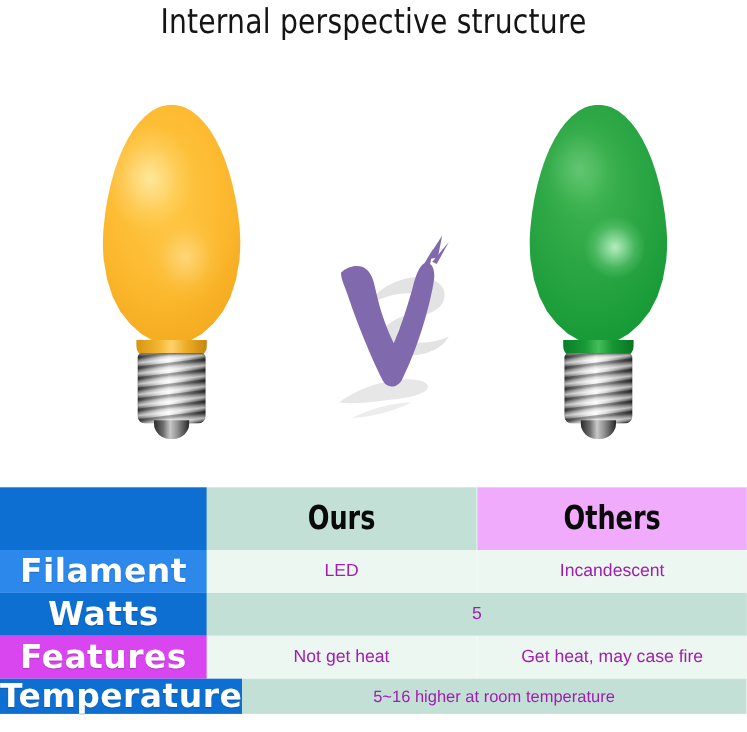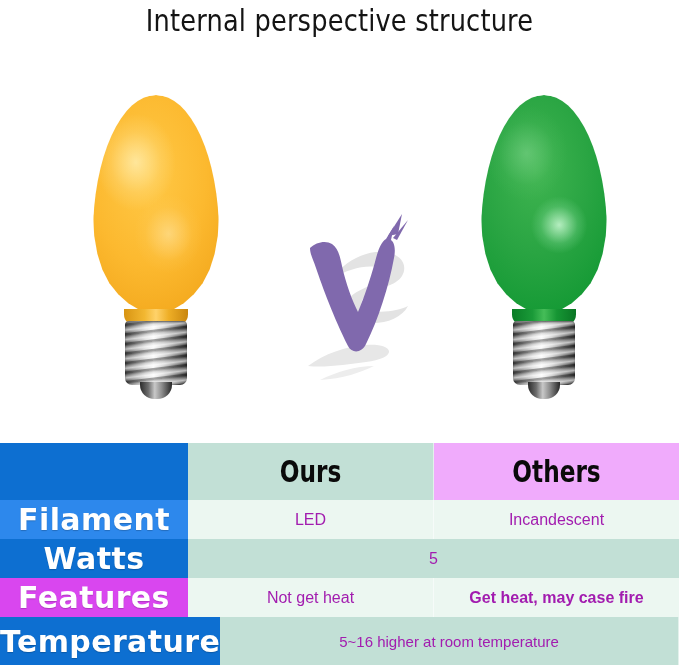--- a/index.html
+++ b/index.html
@@ -150,21 +150,21 @@
     flex-direction: column;
   }
   .trow {
     display: flex;
     width: 679px;
     flex: 0 0 auto;
     border-radius: 14px;
   }
   #row-head { height: 57px; }
   #row-0, #row-1, #row-2 { height: 39px; }
-  #row-3 { height: 48px; }
+  #row-3 { height: 32px; }
 
   .cell-label {
     flex: 0 0 188px;
     display: flex;
     align-items: center;
     justify-content: center;
     color: #ffffff;
     font-family: "DejaVu Sans", "Liberation Sans", sans-serif;
     font-size: 30px;
     font-weight: 700;
@@ -275,21 +275,21 @@
     </div>
 
     <div class="trow" id="row-1">
       <div class="cell-label" style="background: rgb(13, 111, 209);">Watts</div>
       <div class="cell-val" style="background: rgb(194, 224, 214);">5</div>
     </div>
 
     <div class="trow" id="row-2">
       <div class="cell-label" style="background: #d946ef;">Features</div>
       <div class="cell-val ours" style="background: rgb(236, 247, 241);">Not get heat</div>
-      <div class="cell-val" style="background: rgb(236, 247, 241); font-weight: bold;">Get heat, may case fire</div>
+      <div class="cell-val" style="background: rgb(236, 247, 241);">Get heat, may case fire</div>
     </div>
 
     <div class="trow" id="row-3">
       <div class="cell-label" style="background: rgb(13, 111, 209);">Temperature</div>
       <div class="cell-val ours" style="background: rgb(194, 224, 214);">5~16 higher at room temperature</div>
     </div>
 
   </div>
 
 </div>

